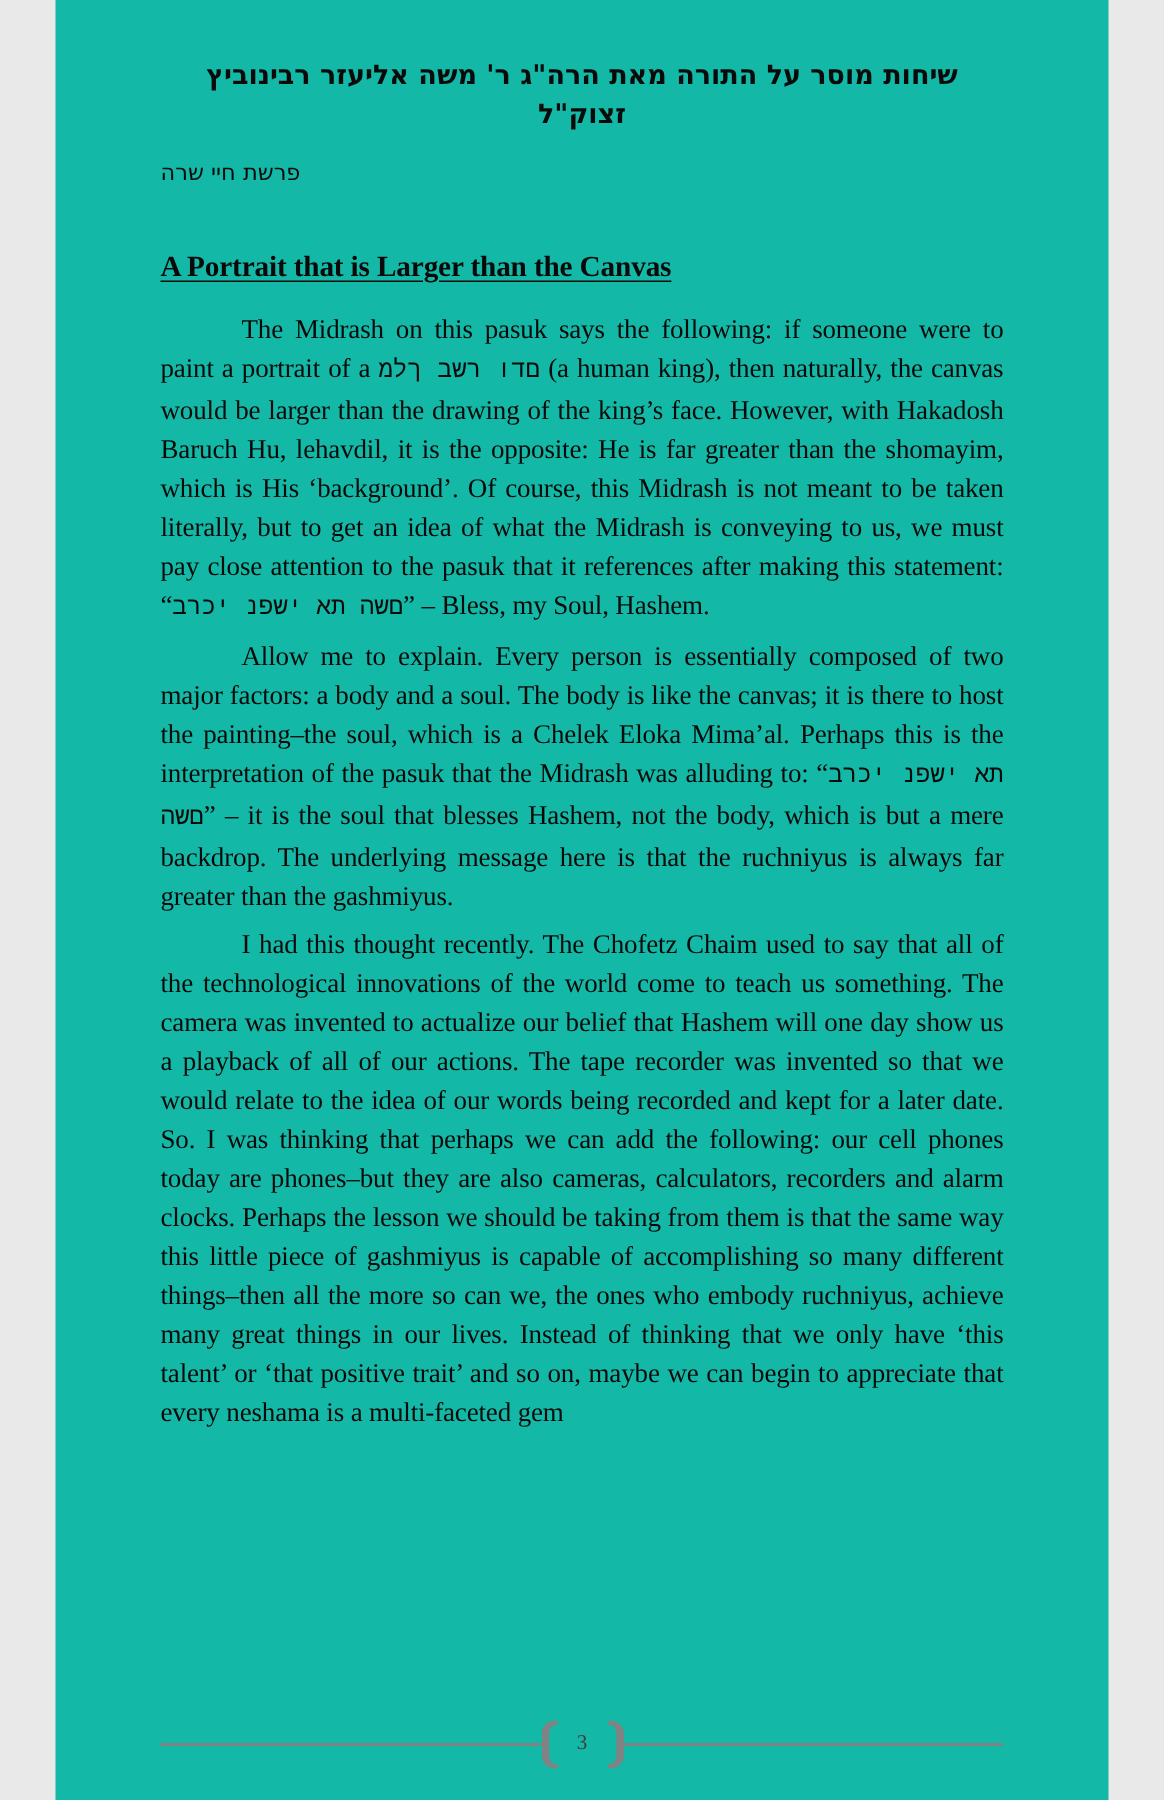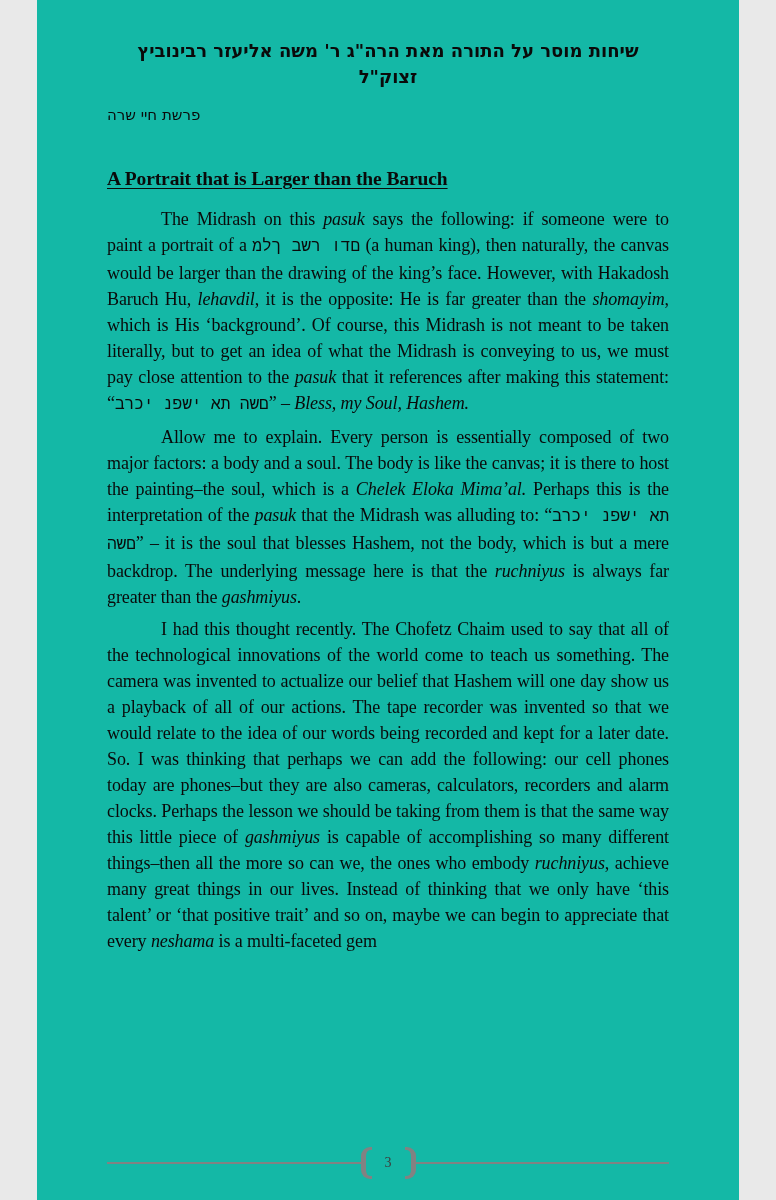--- a/index.html
+++ b/index.html
@@ -46,21 +46,21 @@
   .doc-body p.para.indent{ text-indent:54px; }
   .doc-body p.para.first{ margin-top:22px; }
   .doc-body h2.heading{
     font-size:19.5px;
     font-weight:bold;
     text-decoration:underline;
     text-underline-offset:3px;
     margin:40px 0 14px 0;
     letter-spacing:-0.1px;
   }
-  .it{ font-style:italic; }
+  .it{ }
   .he{
     font-family:Liberation Mono, monospace;
     font-size:0.9em;
     direction:ltr;
     unicode-bidi:bidi-override;
   }
   .footer{
     position:absolute;
     left:70px;right:70px;top:1147px;
     display:flex;
@@ -84,21 +84,21 @@
   }
 </style>
 </head>
 <body>
 
 <div class="page">
   <div class="content">
     <div class="hebrew-title" dir="rtl">שיחות מוסר על התורה מאת הרה"ג ר' משה אליעזר רבינוביץ זצוק"ל</div>
     <div class="hebrew-subtitle" dir="rtl">פרשת חיי שרה</div>
     <div class="doc-body">
-        <h2 class="heading">A Portrait that is Larger than the Baruch</h2>
+        <h2 class="heading">A Portrait that is Larger than the Canvas</h2>
         <p class="para indent"><span class="">The Midrash on this </span><span class="it">pasuk</span><span class=""> says the following: if someone were to paint a portrait of a </span><bdo dir="ltr" class="he">מלך בשר ודם</bdo><span class=""> (a human king), then naturally, the canvas would be larger than the drawing of the king’s face. However, with Hakadosh Baruch Hu, </span><span class="it">lehavdil</span><span class="">, it is the opposite: He is far greater than the </span><span class="it">shomayim</span><span class="">, which is His ‘background’. Of course, this Midrash is not meant to be taken literally, but to get an idea of what the Midrash is conveying to us, we must pay close attention to the </span><span class="it">pasuk</span><span class=""> that it references after making this statement: “</span><bdo dir="ltr" class="he">ברכי נפשי את השם</bdo><span class="">” – </span><span class="it">Bless, my Soul, Hashem.</span></p>
         <p class="para indent"><span class="">Allow me to explain. Every person is essentially composed of two major factors: a body and a soul. The body is like the canvas; it is there to host the painting–the soul, which is a </span><span class="it">Chelek Eloka Mima’al.</span><span class=""> Perhaps this is the interpretation of the </span><span class="it">pasuk</span><span class=""> that the Midrash was alluding to: “</span><bdo dir="ltr" class="he">ברכי נפשי את השם</bdo><span class="">” – it is the soul that blesses Hashem, not the body, which is but a mere backdrop. The underlying message here is that the </span><span class="it">ruchniyus</span><span class=""> is always far greater than the </span><span class="it">gashmiyus</span><span class="">.</span></p>
         <p class="para indent"><span class="">I had this thought recently. The Chofetz Chaim used to say that all of the technological innovations of the world come to teach us something. The camera was invented to actualize our belief that Hashem will one day show us a playback of all of our actions. The tape recorder was invented so that we would relate to the idea of our words being recorded and kept for a later date. So. I was thinking that perhaps we can add the following: our cell phones today are phones–but they are also cameras, calculators, recorders and alarm clocks. Perhaps the lesson we should be taking from them is that the same way this little piece of </span><span class="it">gashmiyus</span><span class=""> is capable of accomplishing so many different things–then all the more so can we, the ones who embody </span><span class="it">ruchniyus</span><span class="">, achieve many great things in our lives. Instead of thinking that we only have ‘this talent’ or ‘that positive trait’ and so on, maybe we can begin to appreciate that every </span><span class="it">neshama</span><span class=""> is a multi-faceted gem</span></p>
       </div>
   </div>
 
   <div class="footer">
     <div class="footer-rule"></div>
     <div class="bracket left"></div>
     <div class="page-number">3</div>

